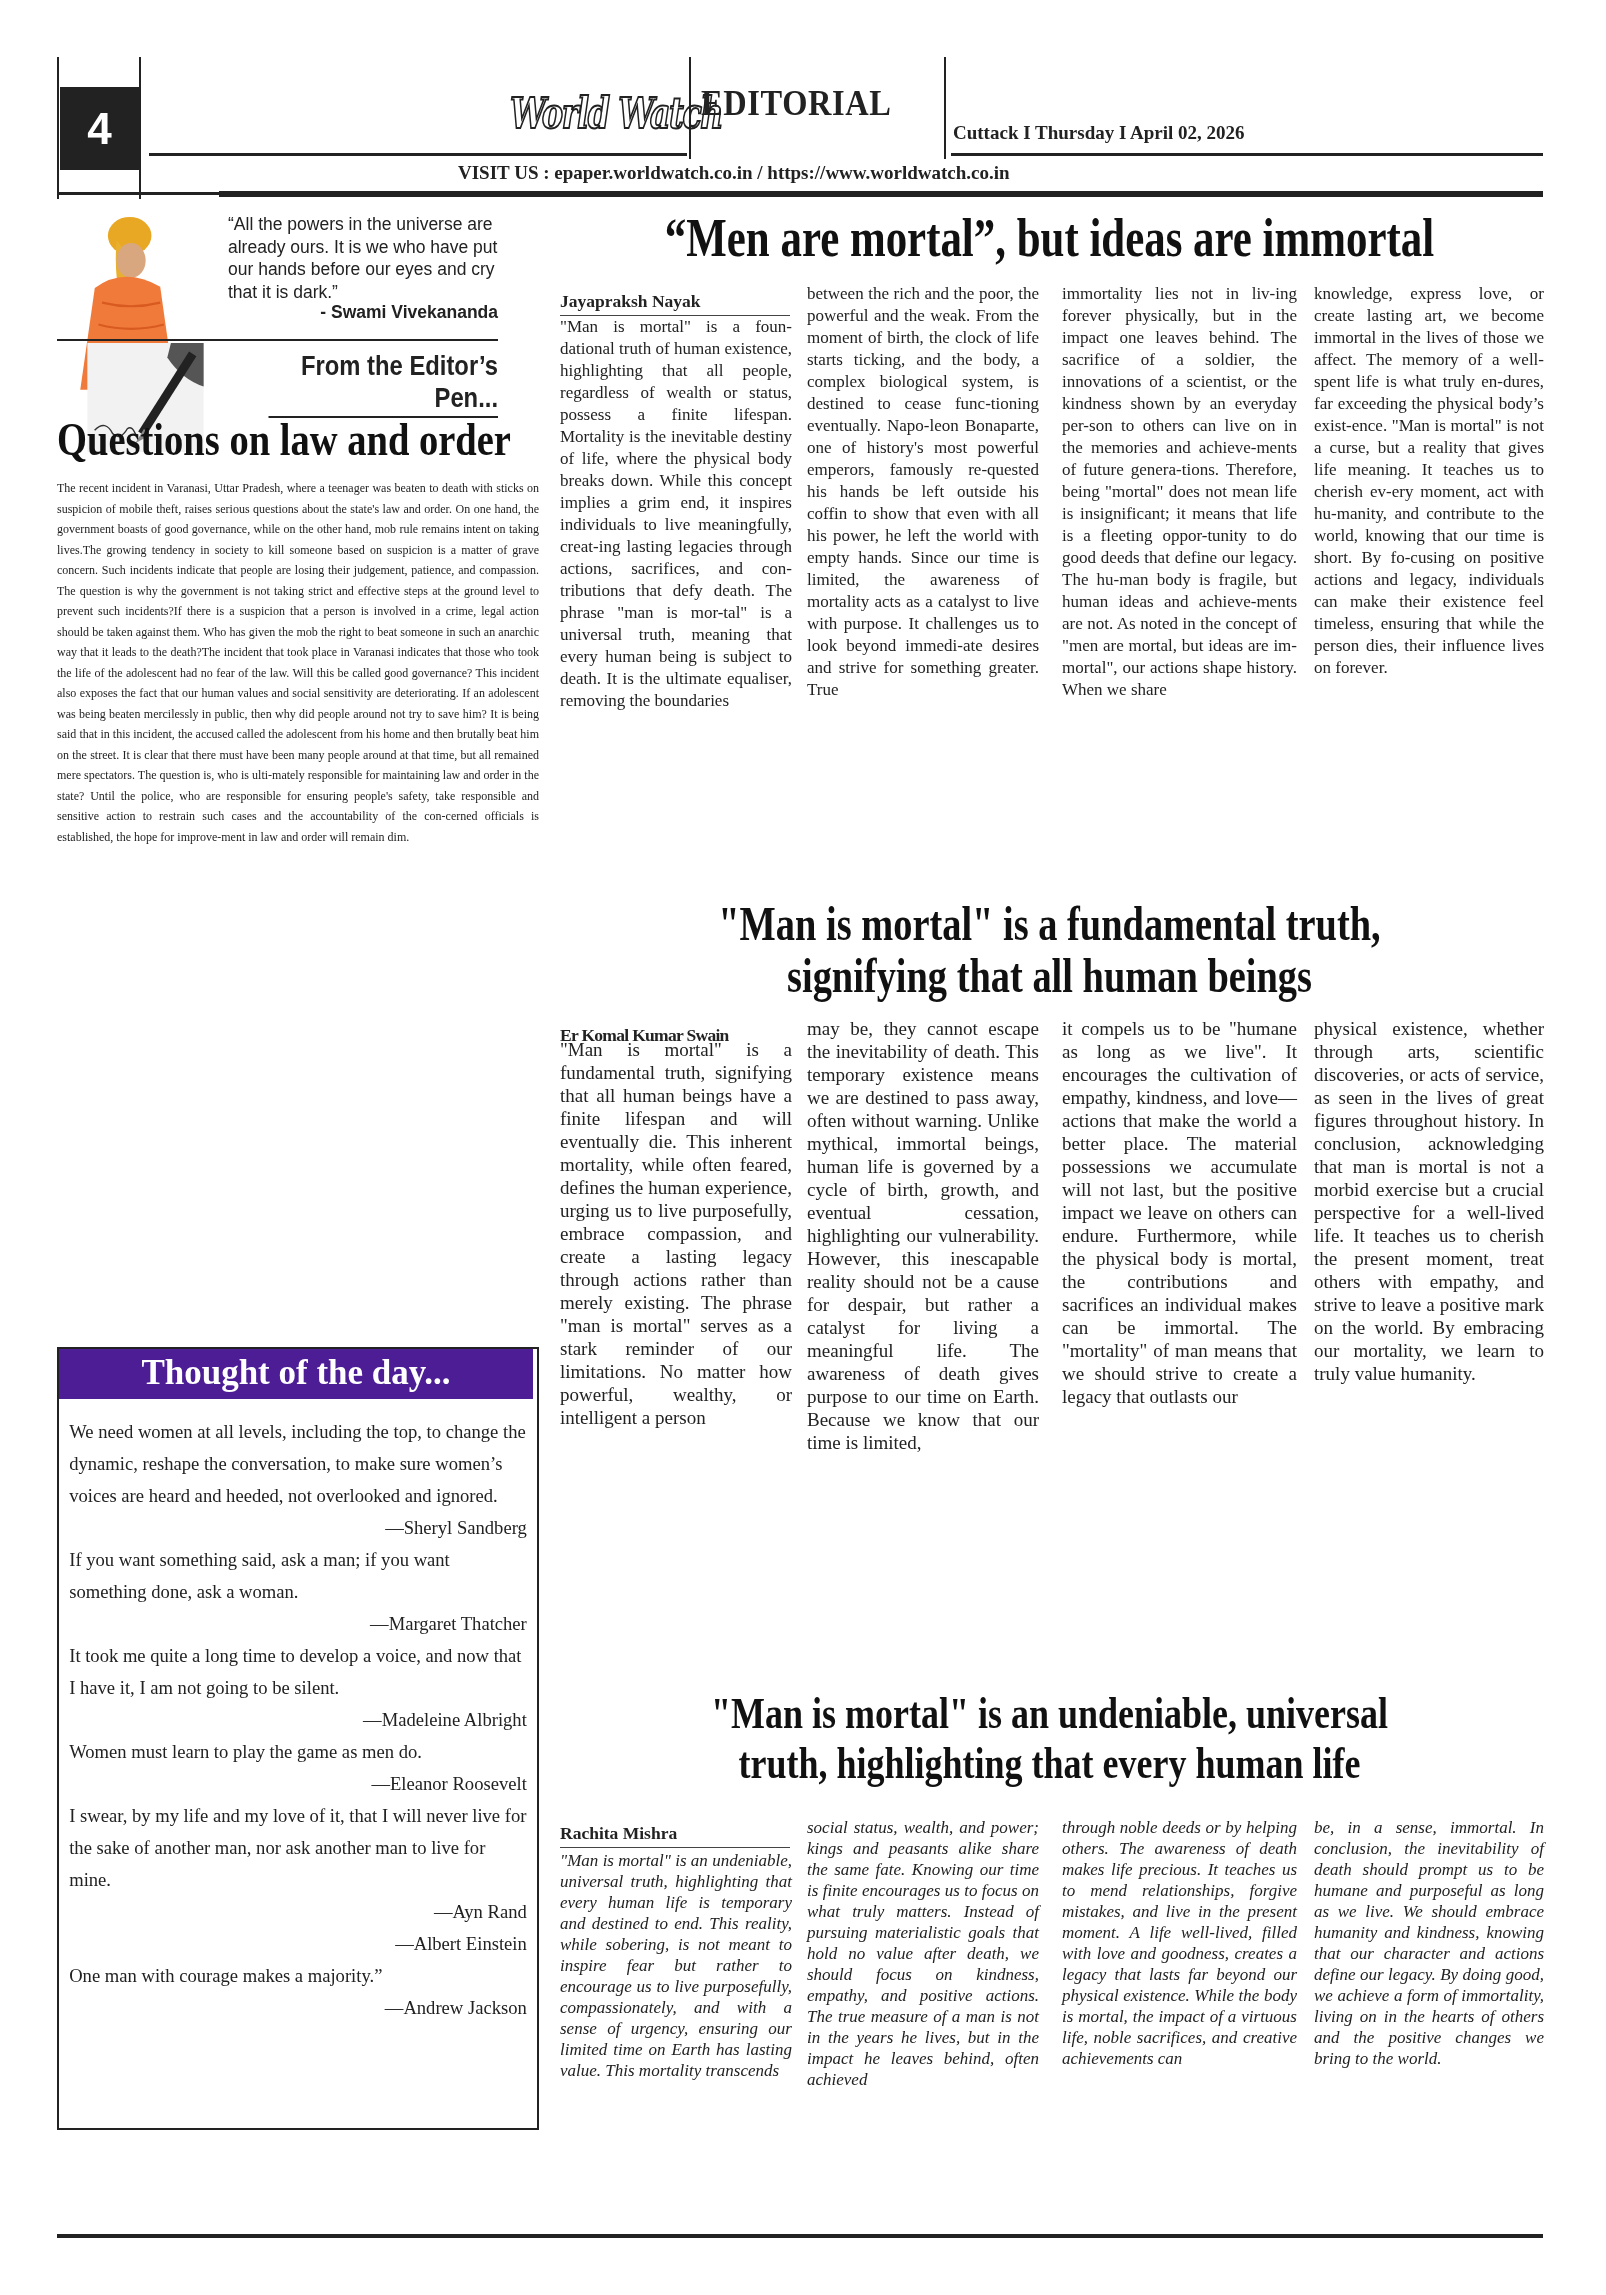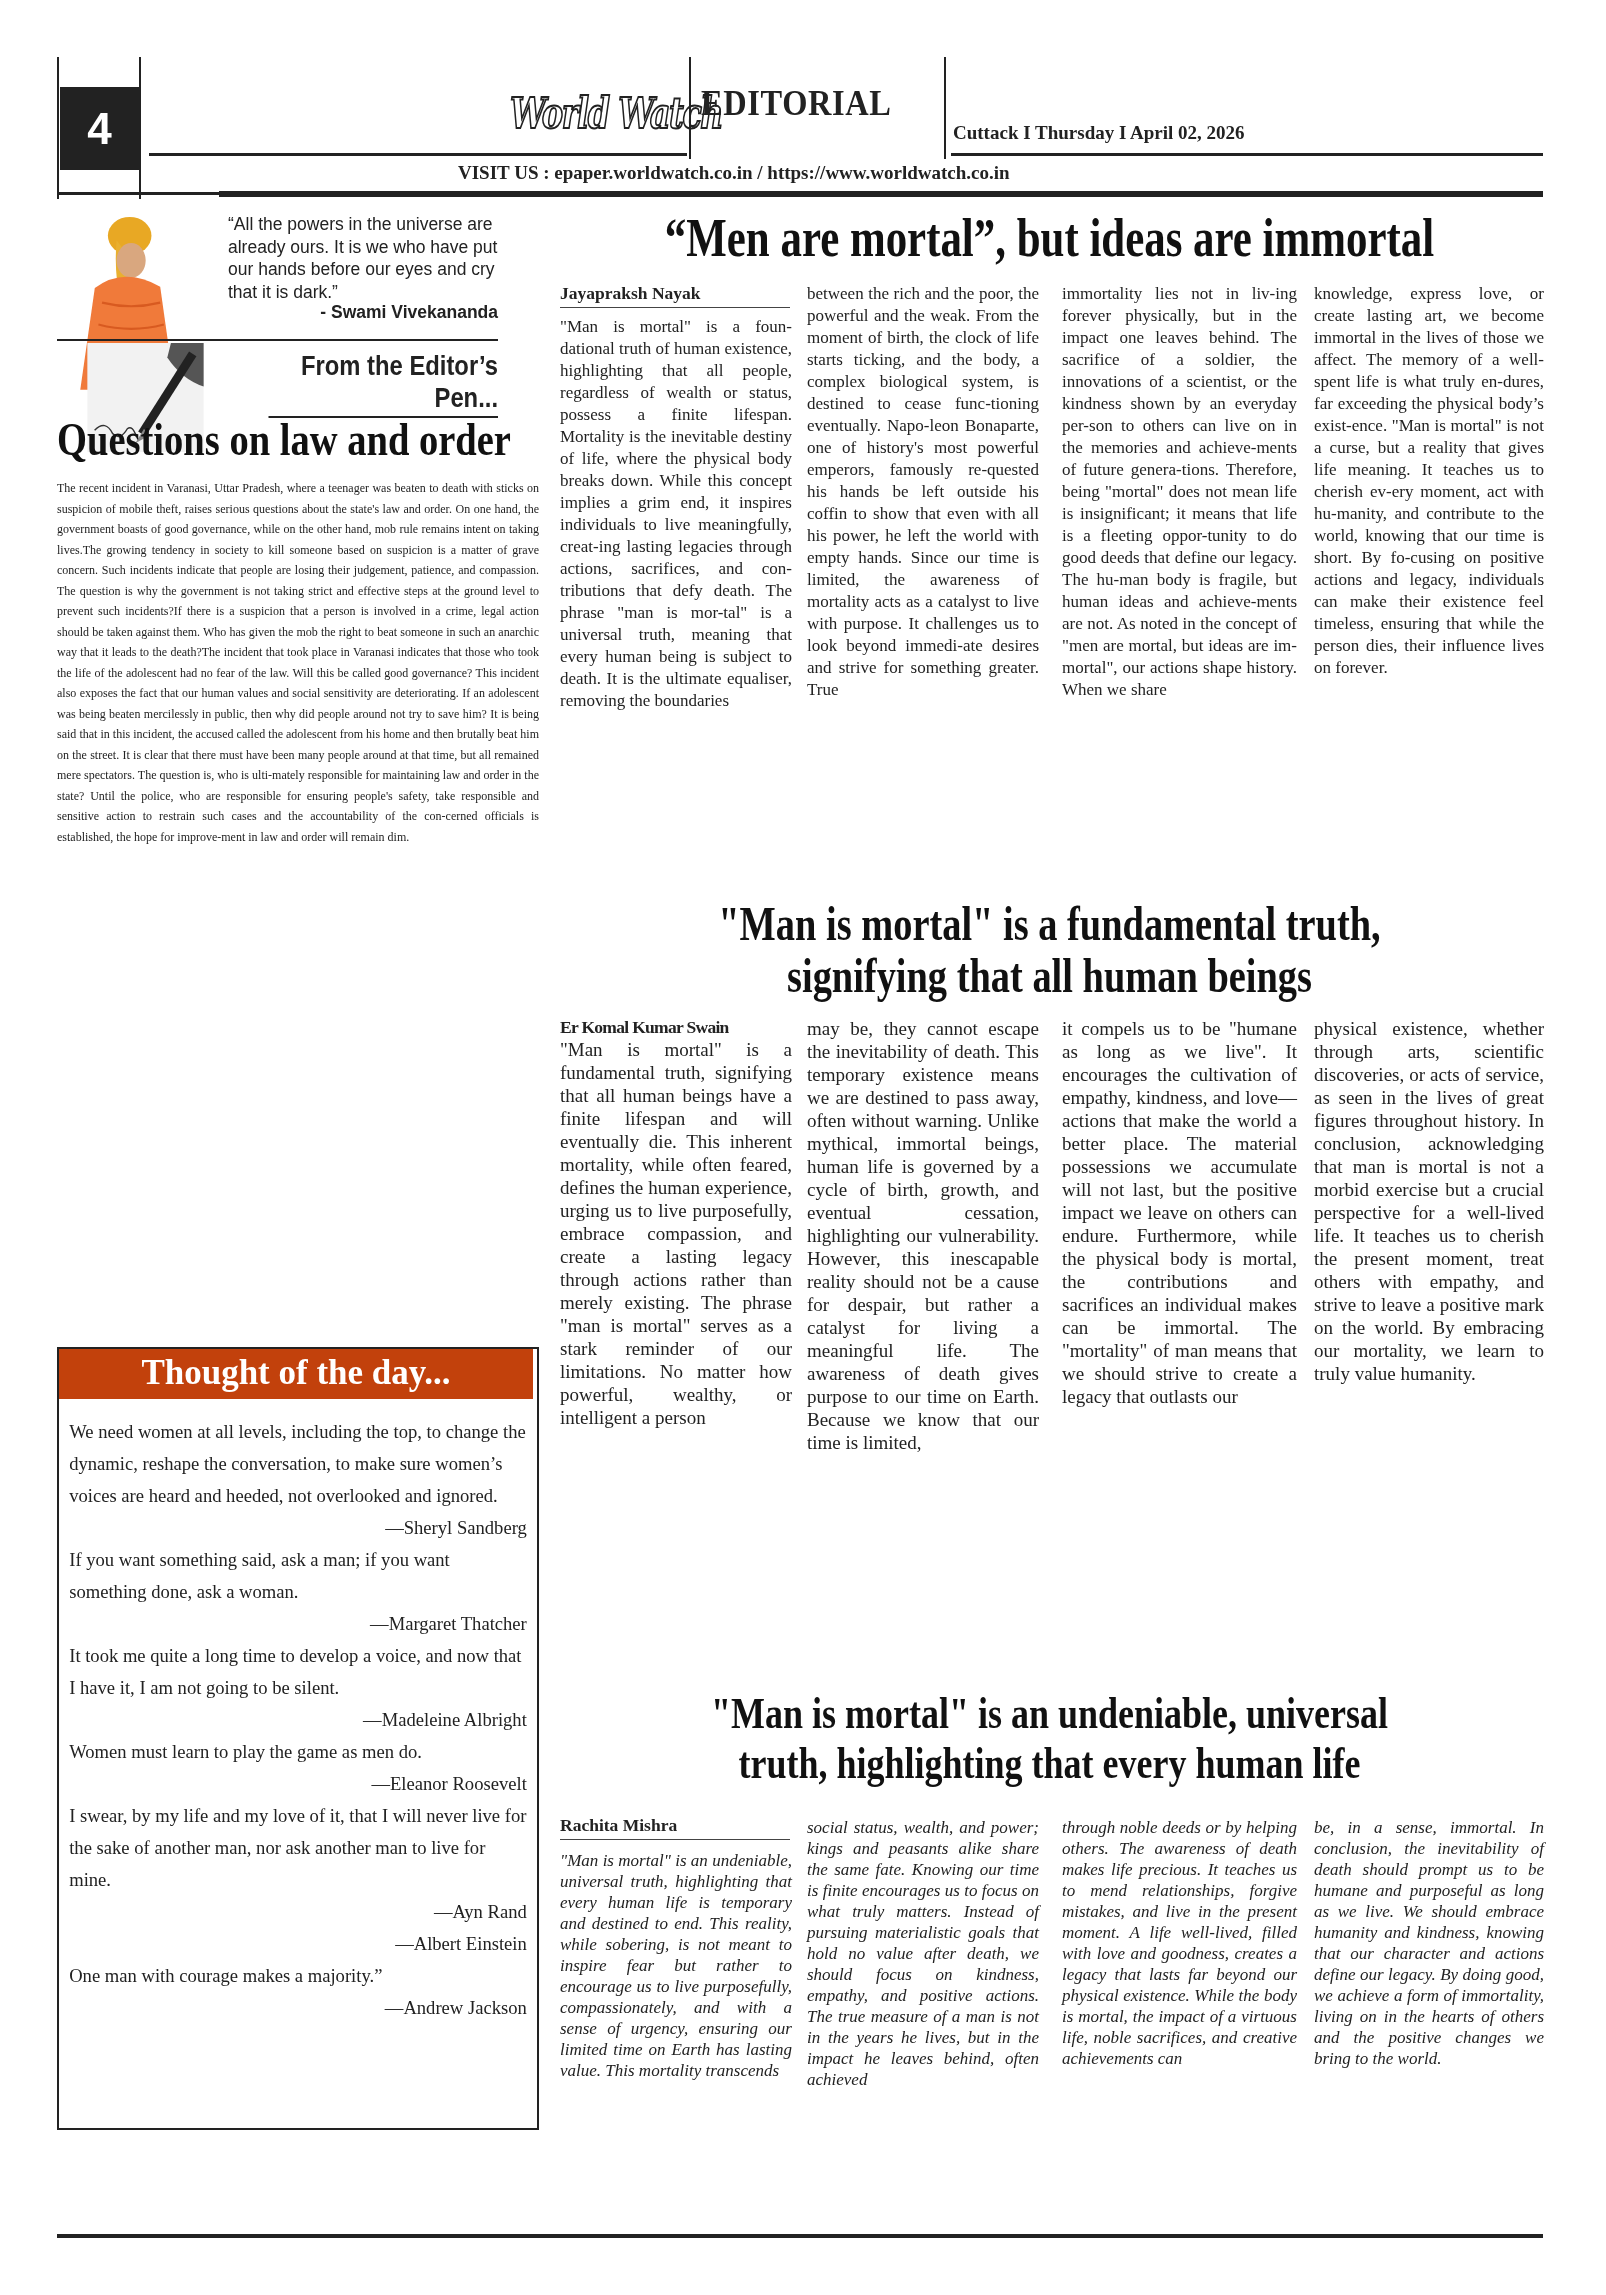--- a/index.html
+++ b/index.html
@@ -65,35 +65,35 @@
   .ed-body {
     position: absolute; left: 57px; top: 478px; width: 482px;
     font-size: 12px; line-height: 20.5px; text-align: justify; color: #222;
   }
 
   .thought-box {
     position: absolute; left: 57px; top: 1347px; width: 482px; height: 783px;
     border: 2.2px solid #222;
   }
   .thought-head {
-    position: absolute; left: 0; top: 0; right: 4px; height: 50px; background: #c2410c; color: #fff;
+    position: absolute; left: 0; top: 0; right: 4px; height: 50px; background: #4c1d95; color: #fff;
     font-family: "Liberation Serif", serif; font-weight: bold; font-size: 35px; text-align: center;
     line-height: 48px;
   }
   .thought-list { position: absolute; left: 10.2px; top: 67px; right: 10.2px; }
   .thought-text { font-size: 18.6px; line-height: 32px; color: #222; }
   .thought-author { font-size: 18.6px; line-height: 32px; text-align: right; color: #222; }
 
   
   .art-head {
     position: absolute; text-align: center; font-family: "Liberation Serif", serif;
     font-weight: bold; color: #111; white-space: nowrap;
   }
   .byline {
-    position: absolute; font-weight: bold; font-size: 17.5px; color: #222;
+    position: absolute; font-weight: bold; font-size: 17.5px; color: #222; margin-top: 8px;
   }
   .byline.ruled { border-bottom: 1.5px solid #444; padding-bottom: 2.9px; }
   .col {
     position: absolute; width: 232px; text-align: justify; color: #222;
   }
   .a1 { font-size: 17px; line-height: 22px; }
   .a2 { font-size: 19px; line-height: 23px; }
   .a3 { font-size: 17px; line-height: 21px; font-style: italic; }
 </style>
 </head>

